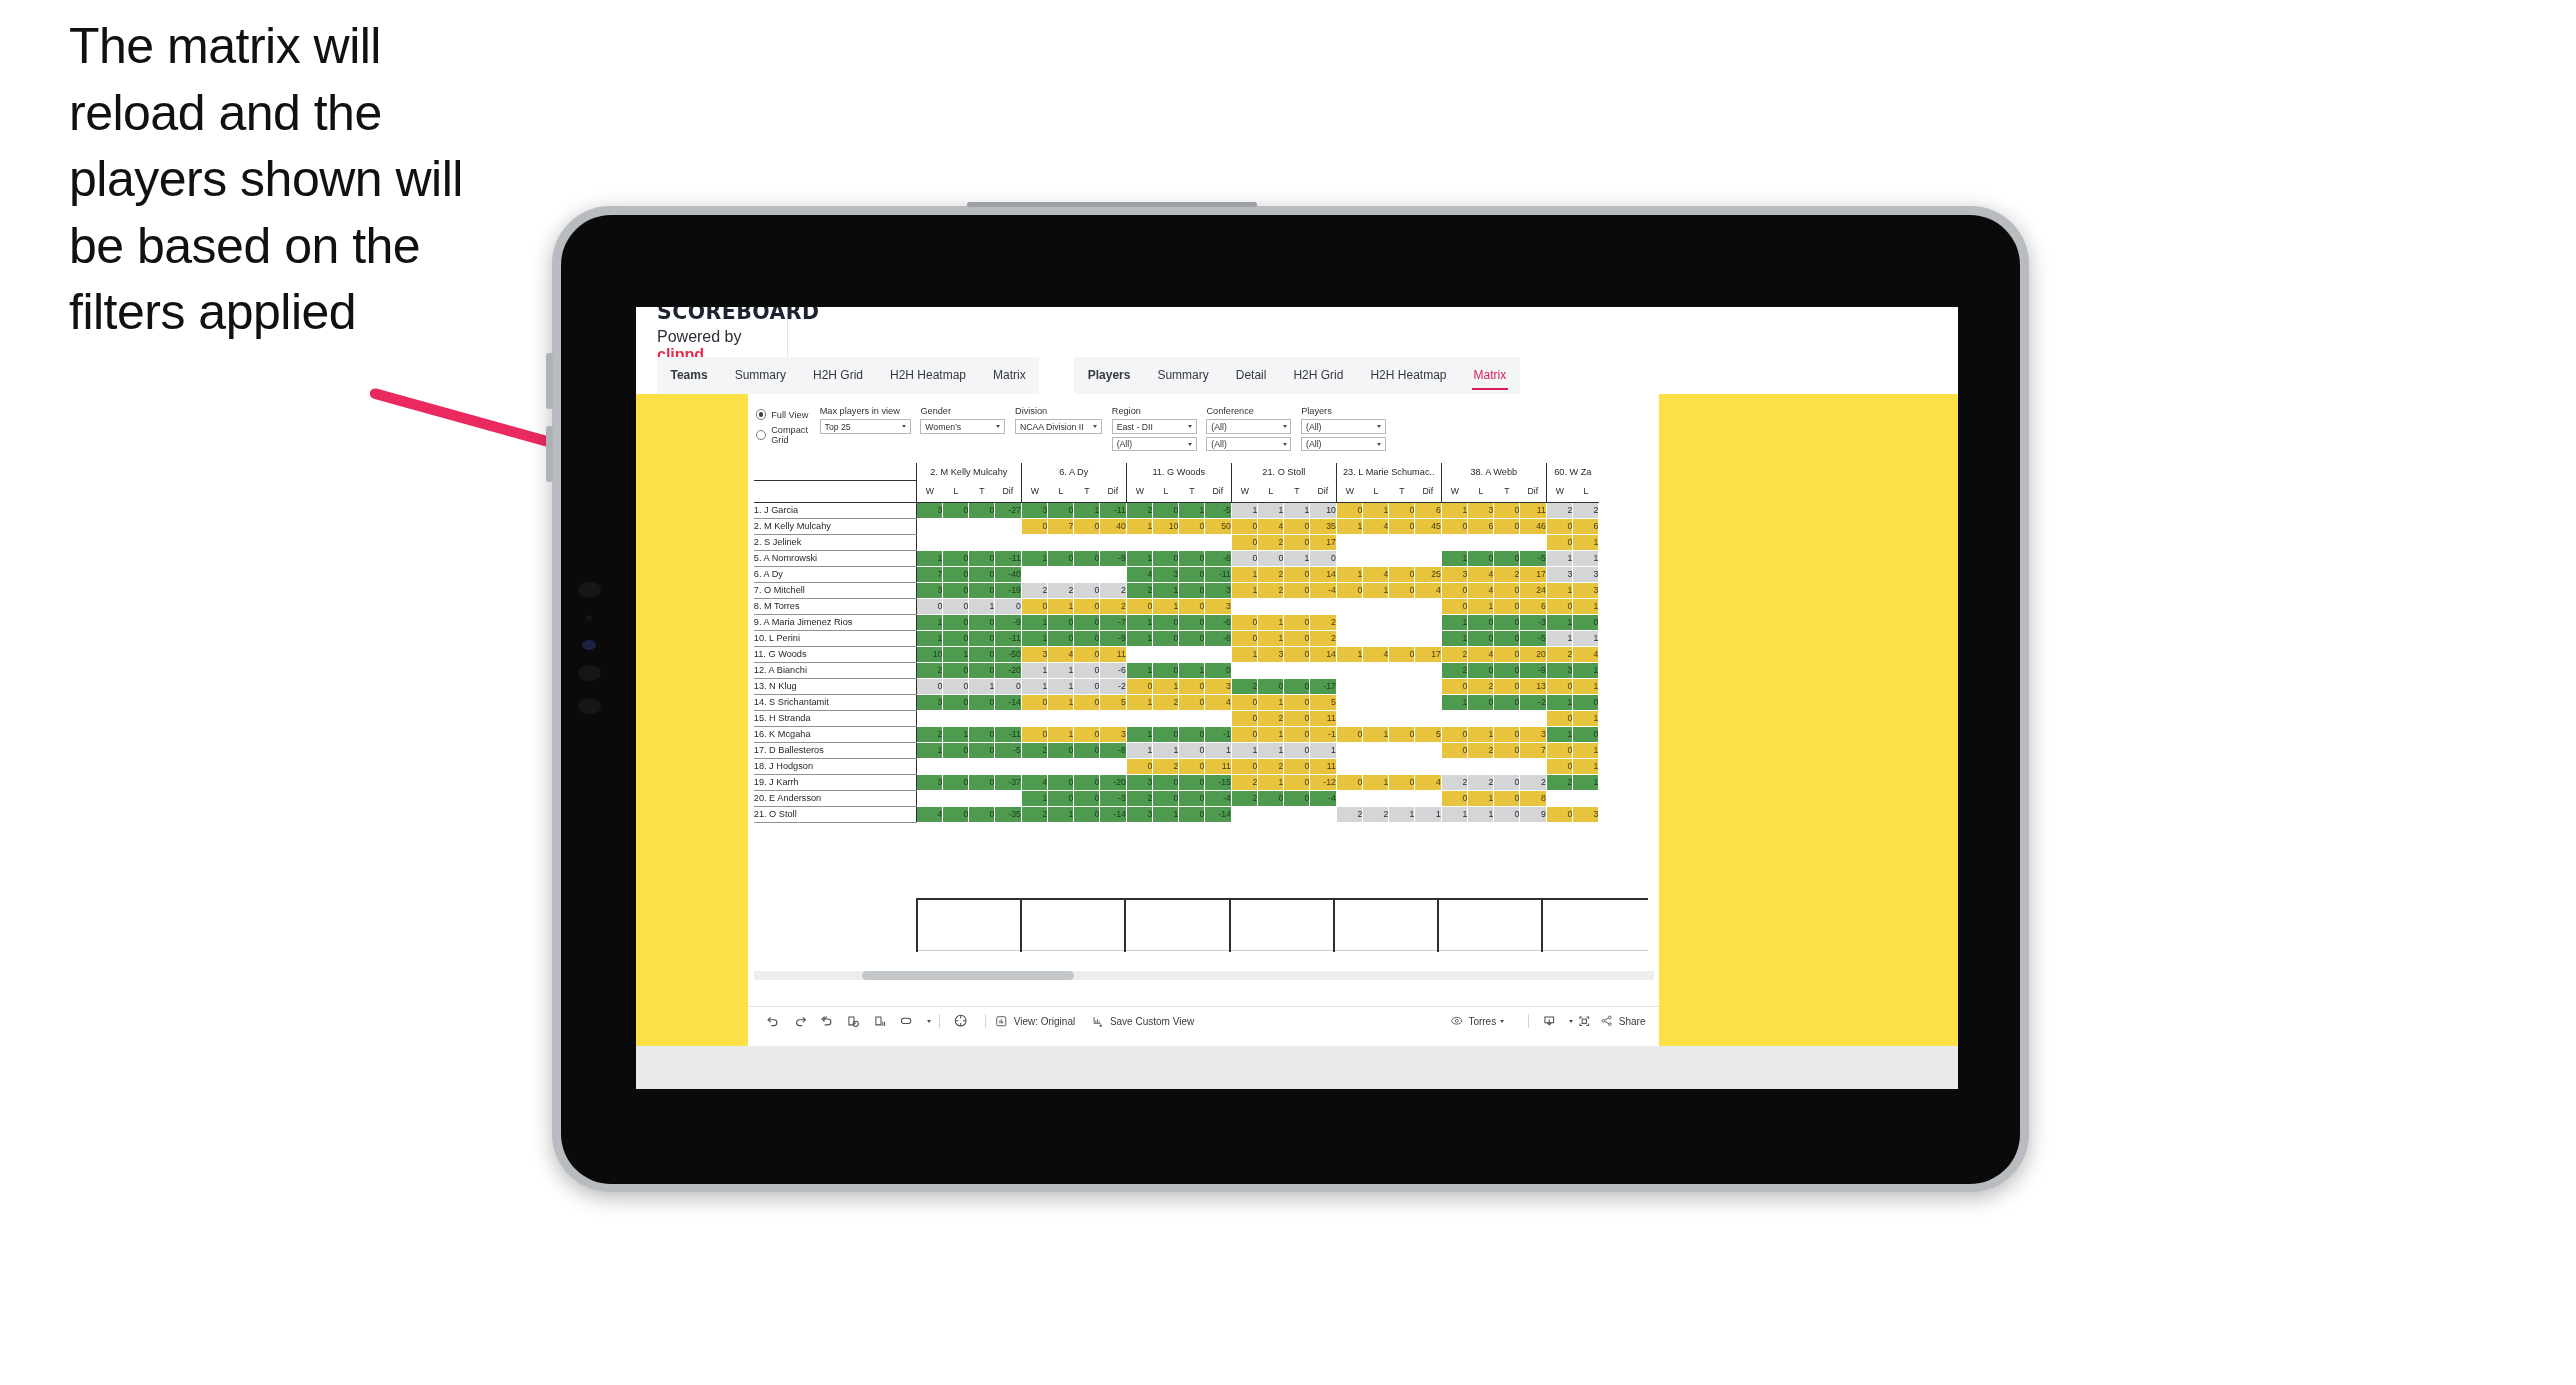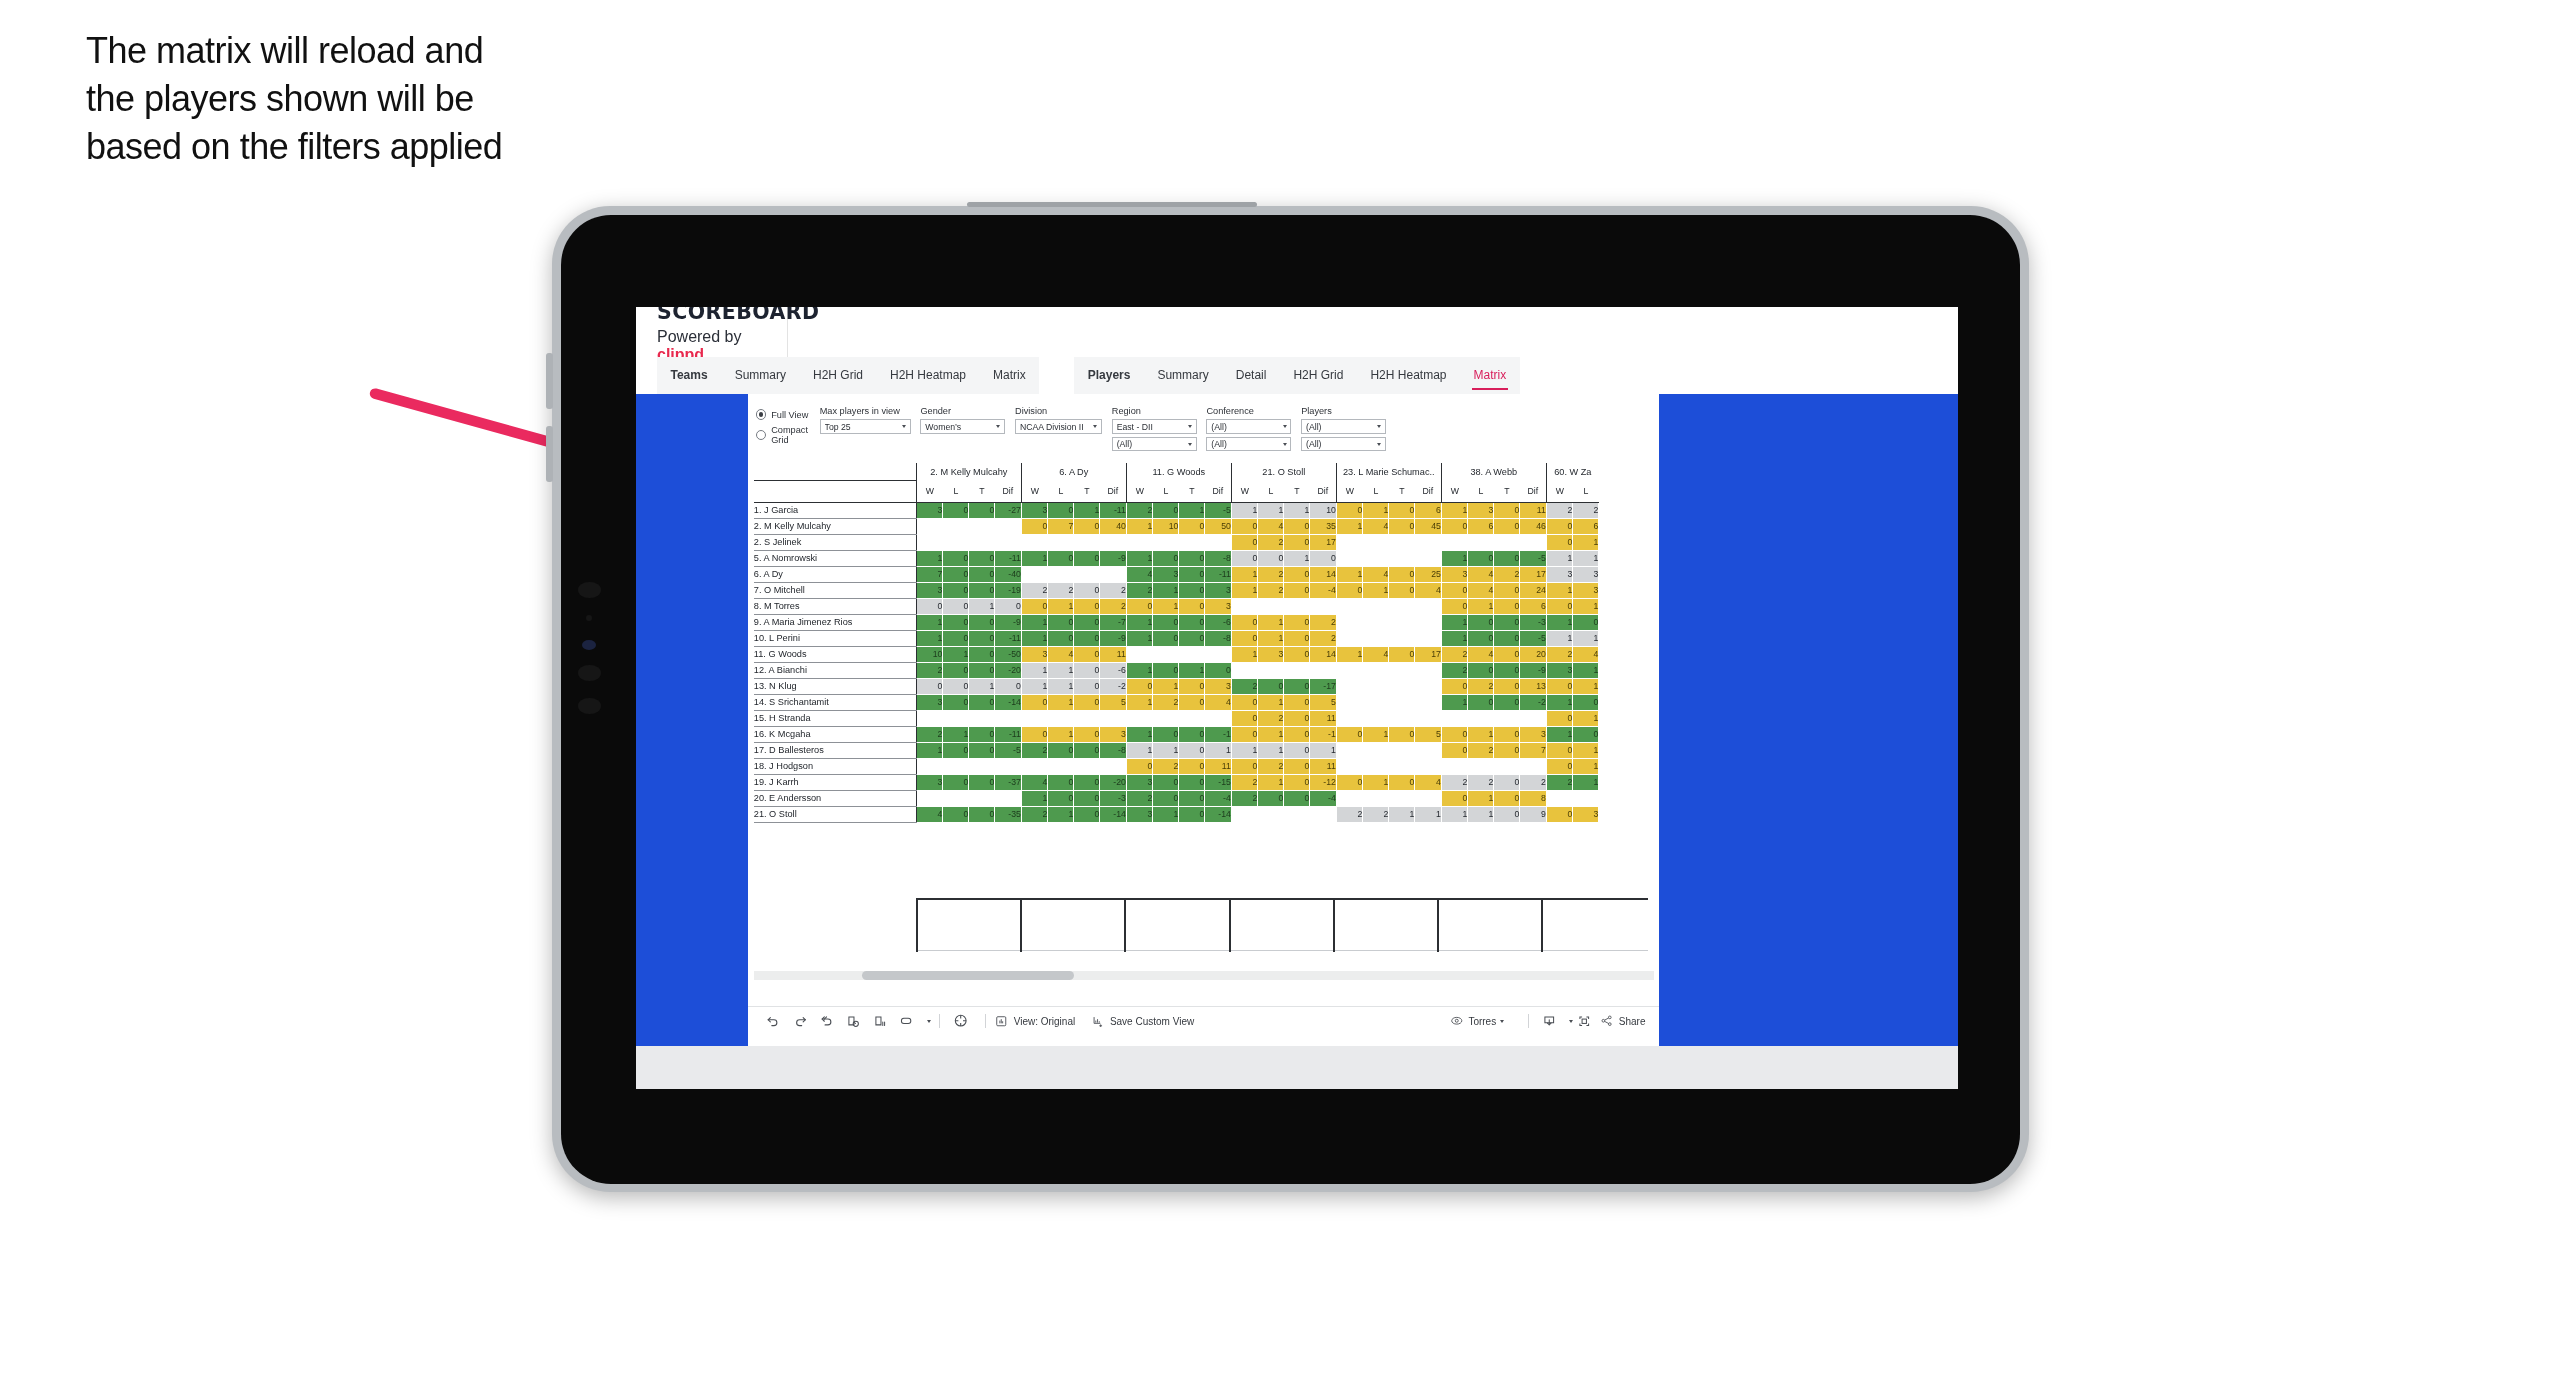--- a/index.html
+++ b/index.html
@@ -9,28 +9,27 @@
   body {
     width: 2576px; height: 1386px;
     position: relative;
     overflow: hidden;
     font-family: "Liberation Sans", sans-serif;
   }
 
   
   #annotation {
     position: absolute;
-    left: 69px; top: 27px;
+    left: 69px; top: 13px;
     width: 454px;
-    font-size: 36px;
+    font-size: 50px;
     line-height: 1.33;
     color: #111111;
     font-family: "Liberation Sans", sans-serif;
     letter-spacing: -0.5px;
-    margin-left: 17px;
   }
 
   
   #arrow-svg {
     position: absolute;
     left: 367px; top: 386px;
     width: 598px; height: 183px;
     overflow: visible;
   }
 
@@ -160,21 +159,21 @@
     position: absolute; left: 11.6px; right: 11.6px; bottom: 3.9px;
     height: 1.9px; background: #d81e5b;
   }
   #subnav-gap { width: 35px; height: 37px; background: #ffffff; }
   #subnav-left-pad { width: 21px; height: 37px; background: #ffffff; }
 
   
   #viz {
     position: absolute; left: 0; top: 87px;
     width: 1322px; height: 652px;
-    background: #1d4ed8;
+    background: #fde047;
     padding-left: 36px;
   }
   #viz-sheet {
     position: absolute;
     left: 112px; top: 0px;
     width: 911px; height: 652px;
     background: #ffffff;
   }
 
   

